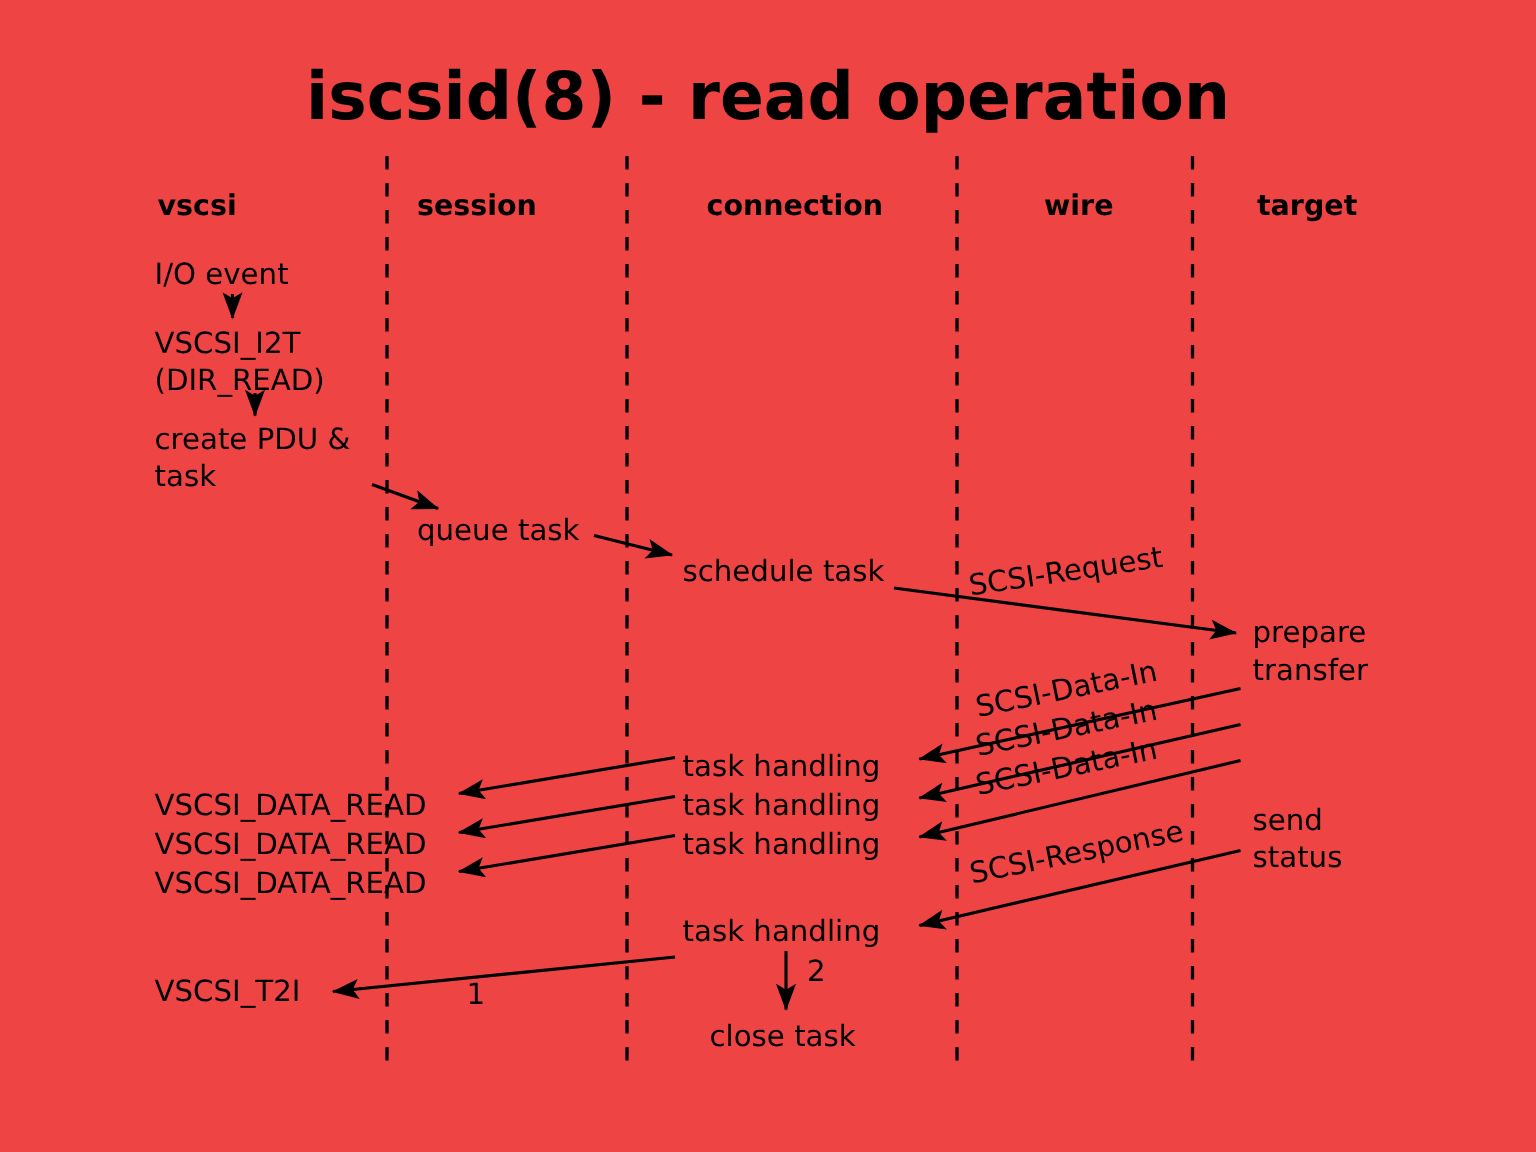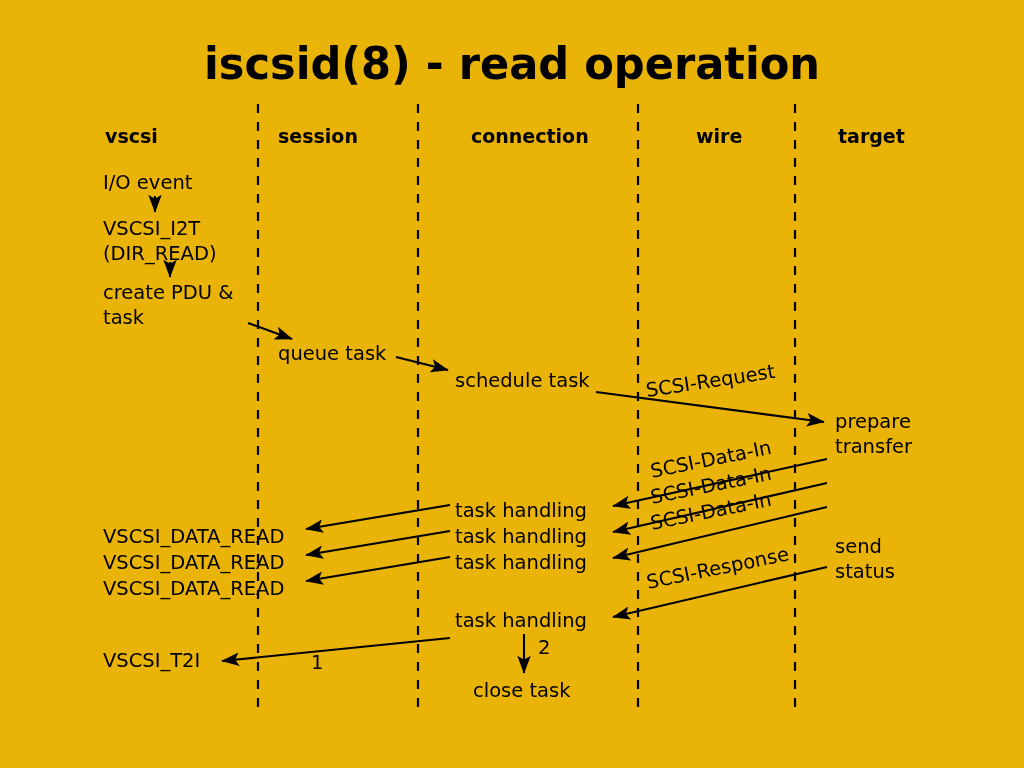--- a/index.html
+++ b/index.html
@@ -4,21 +4,21 @@
 <style>
   html, body {
     margin: 0;
     padding: 0;
     background: #ffffff;
   }
   #page {
     position: relative;
     width: 1024px;
     height: 768px;
-    background: #eab308;
+    background: #ef4444;
     font-family: "DejaVu Sans", sans-serif;
     overflow: hidden;
   }
   #diagram-svg {
     position: absolute;
     left: 0;
     top: 0;
     width: 1024px;
     height: 768px;
   }

